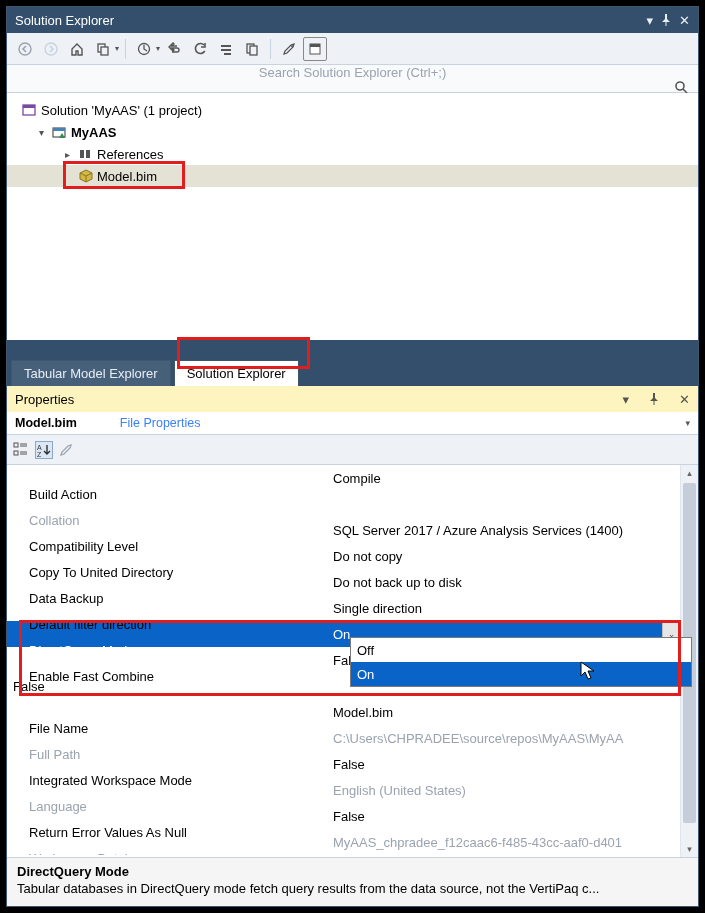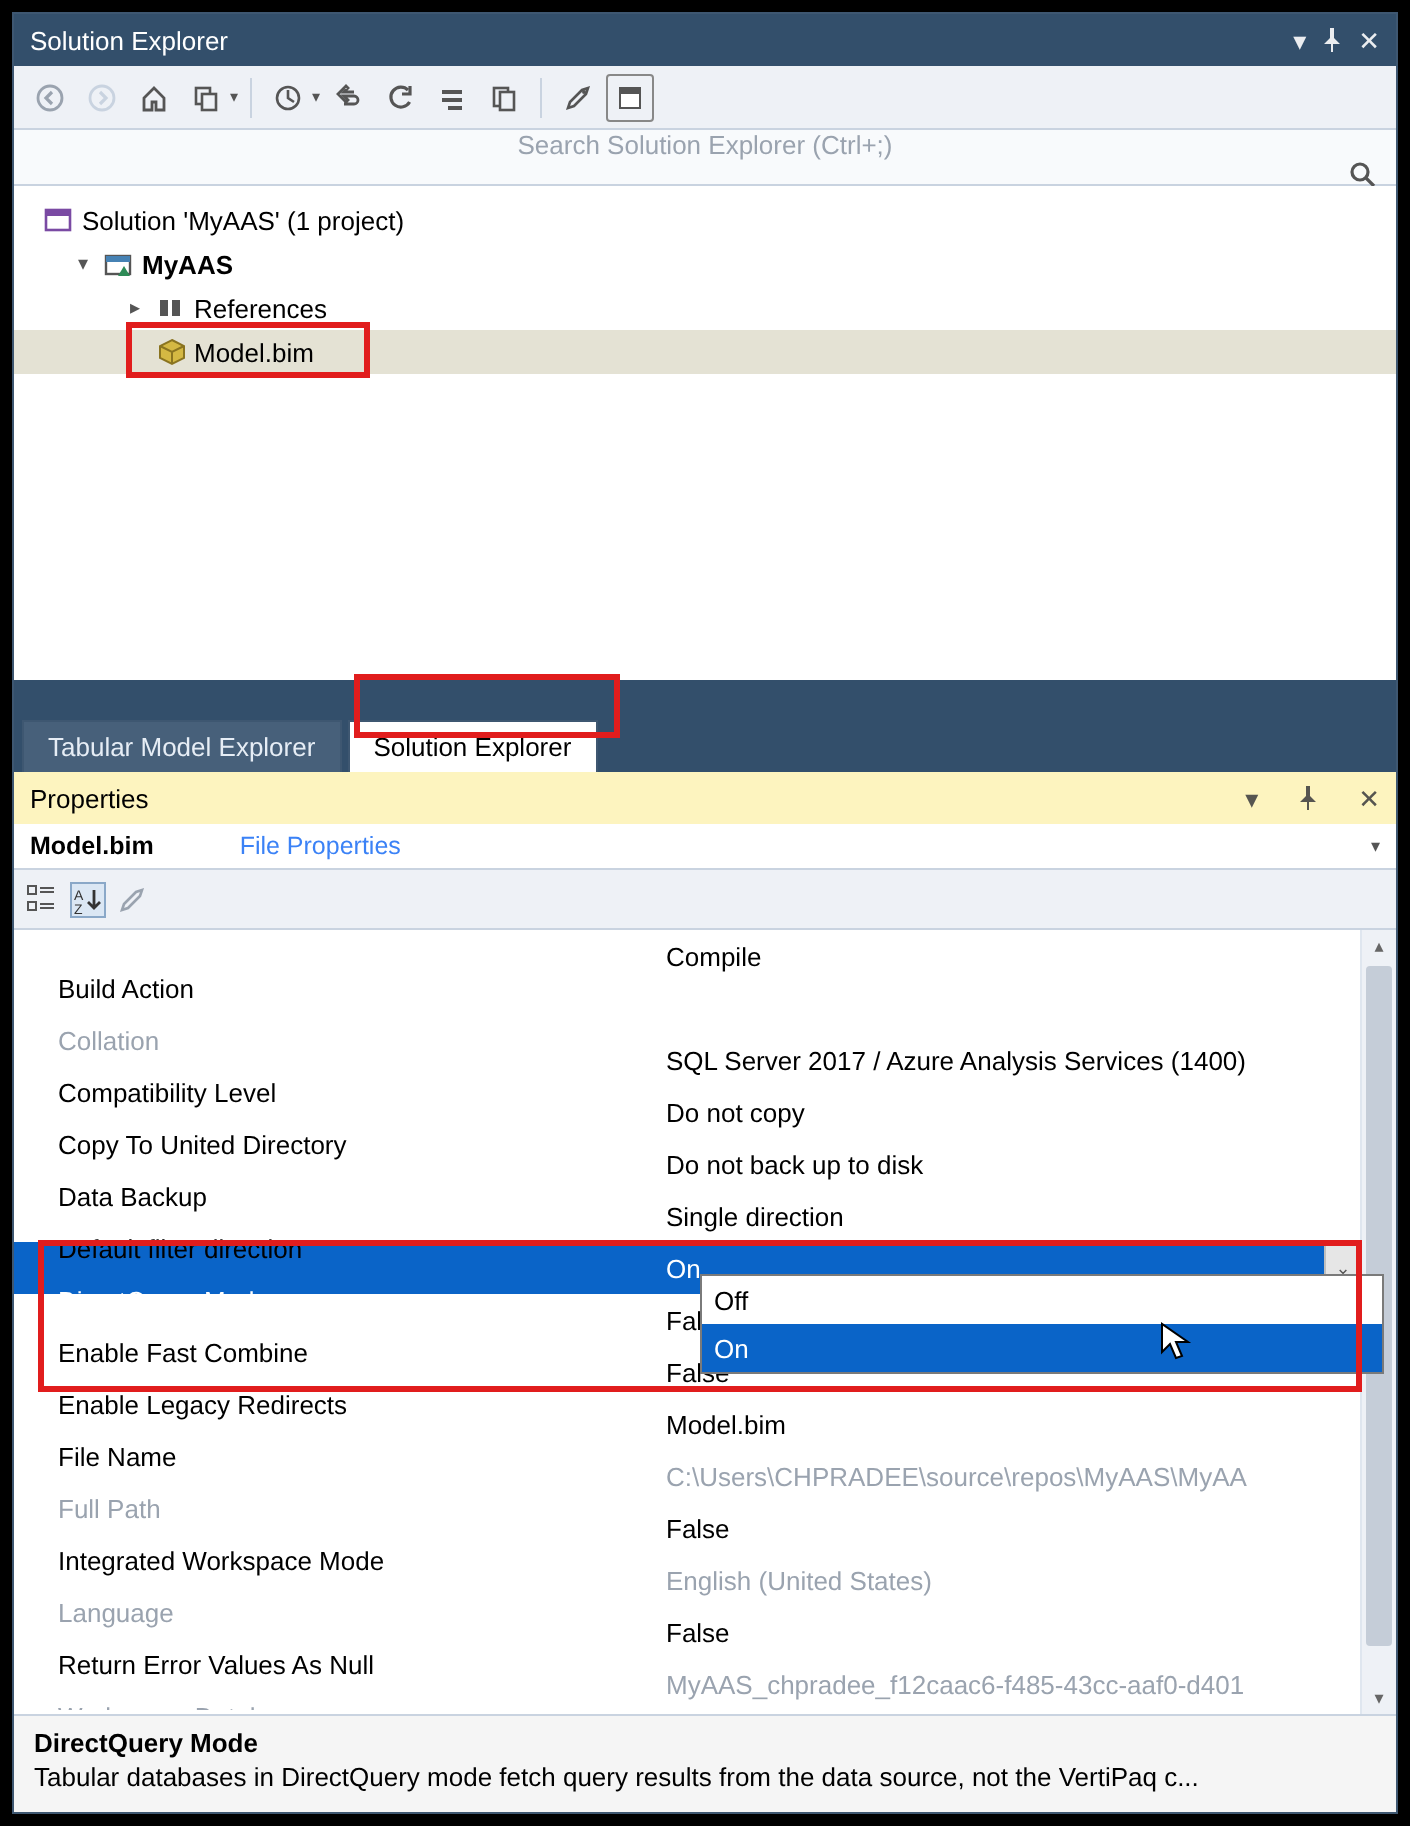--- a/index.html
+++ b/index.html
@@ -345,21 +345,20 @@
         </div>
         <div class="grid-row selected">
           <div class="k">DirectQuery Mode</div>
           <div class="v">On</div>
         </div>
         <div class="grid-row">
           <div class="k">Enable Fast Combine</div>
           <div class="v">False</div>
         </div>
         <div class="grid-row">
-          <div class="k">Enable Legacy Redirects</div>
           <div class="v">False</div>
         </div>
         <div class="grid-row">
           <div class="k">File Name</div>
           <div class="v">Model.bim</div>
         </div>
         <div class="grid-row muted">
           <div class="k">Full Path</div>
           <div class="v">C:\Users\CHPRADEE\source\repos\MyAAS\MyAA</div>
         </div>

